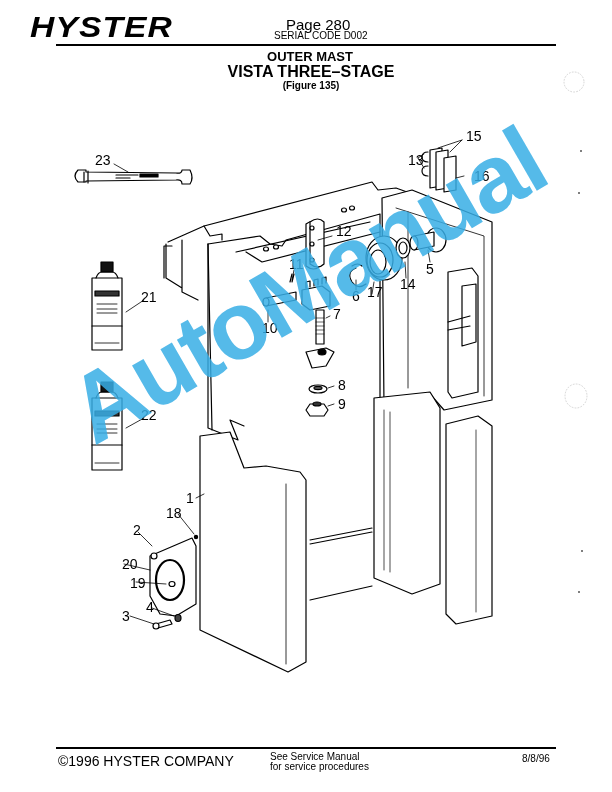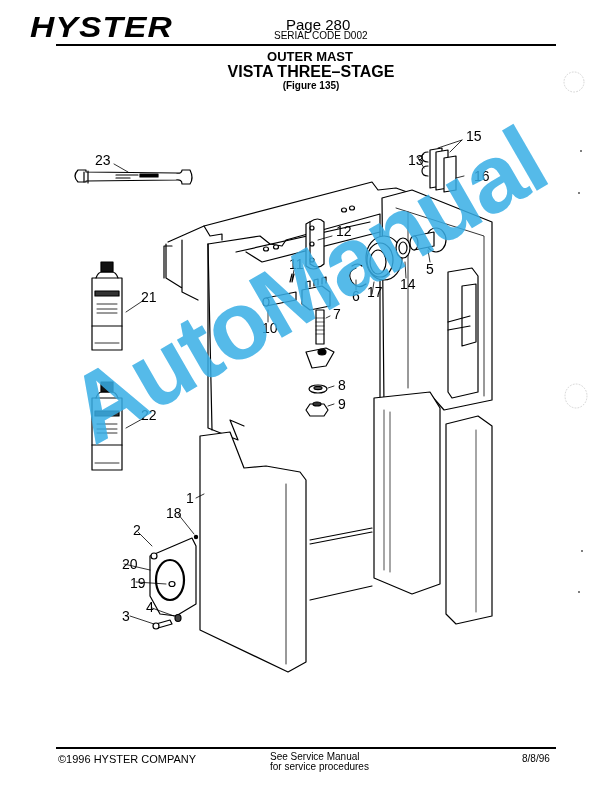--- a/index.html
+++ b/index.html
@@ -9,21 +9,21 @@
   .logo { left: 30px; top: 12px; font-family: "Liberation Sans", sans-serif;
           font-weight: bold; font-style: italic; font-size: 30px; letter-spacing: 1px;
           transform: scaleX(1.12); transform-origin: left top; line-height: 30px; }
   .page-num { left: 286px; top: 16px; font-size: 15px; }
   .serial { left: 274px; top: 30px; font-size: 10px; }
   .rule-top { left: 56px; top: 44px; width: 500px; height: 2px; background: #000; }
   .title1 { left: 0; width: 612px; top: 49px; text-align: center; font-size: 13px; font-weight: bold; padding-left: 8px; box-sizing: border-box; }
   .title2 { left: 0; width: 612px; top: 63px; text-align: center; font-size: 16px; font-weight: bold; padding-left: 10px; box-sizing: border-box; }
   .title3 { left: 0; width: 612px; top: 80px; text-align: center; font-size: 10px; font-weight: bold; padding-left: 10px; box-sizing: border-box; }
   .rule-bot { left: 56px; top: 747px; width: 500px; height: 2px; background: #000; }
-  .copy { left: 58px; top: 753px; font-size: 11px; }
+  .copy { left: 58px; top: 753px; font-size: 14px; }
   .note { left: 270px; top: 752px; font-size: 10px; line-height: 10px; }
   .date { left: 522px; top: 753px; font-size: 10px; }
   .callout { position: absolute; font-size: 14px; line-height: 10px; }
   .watermark { position: absolute; left: 50px; top: 370px; font-size: 96px; font-weight: bold;
                color: #38aee6; opacity: 0.85; transform: rotate(-30deg); transform-origin: left top;
                font-family: "Liberation Sans", sans-serif; letter-spacing: -2px; white-space: nowrap; }
   svg.fig { position: absolute; left: 0; top: 0; }
 </style>
 </head>
 <body>

